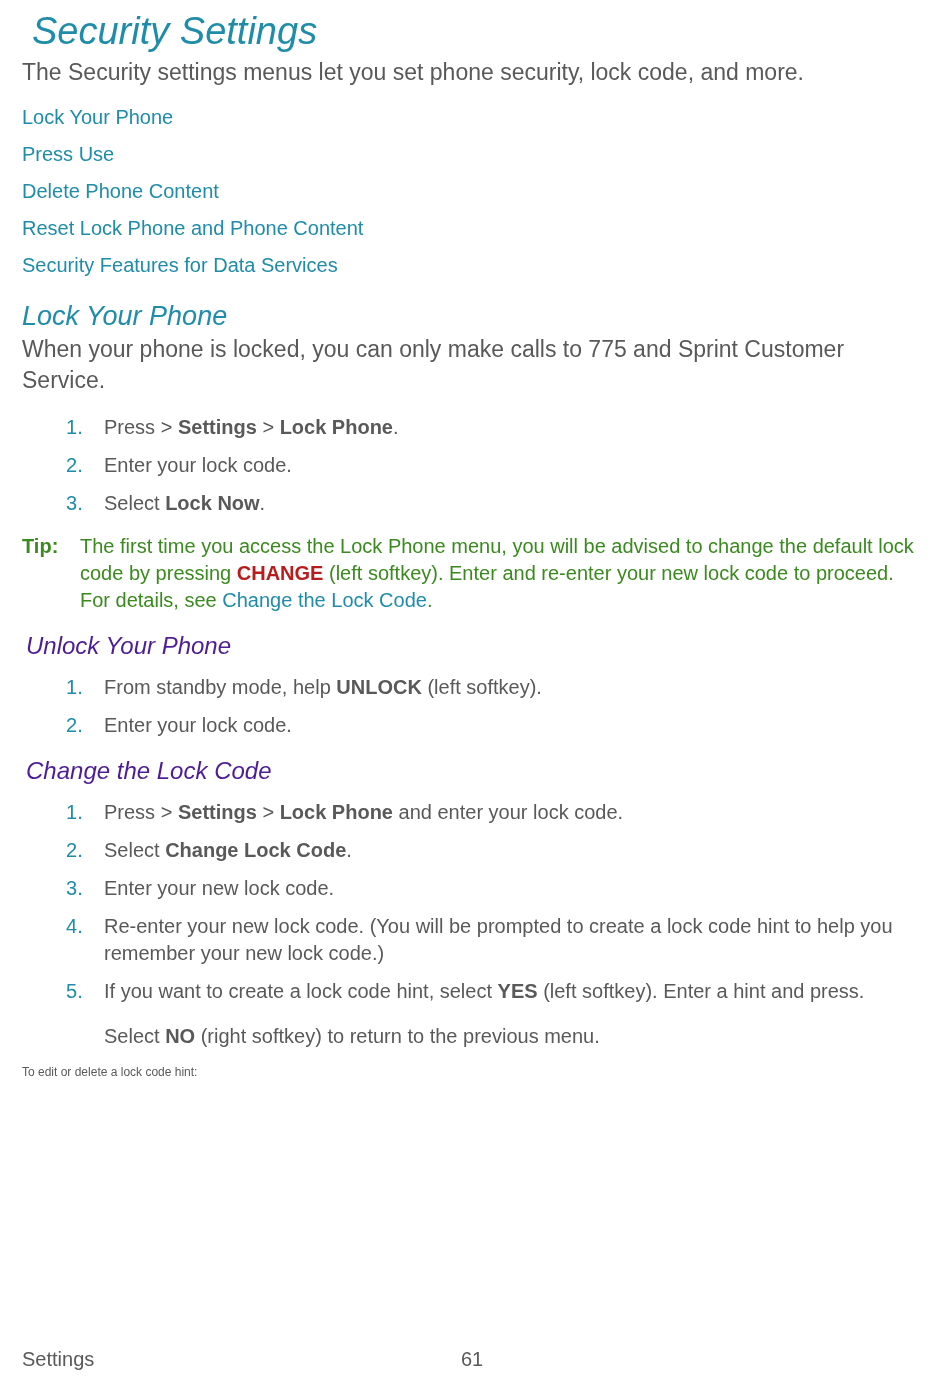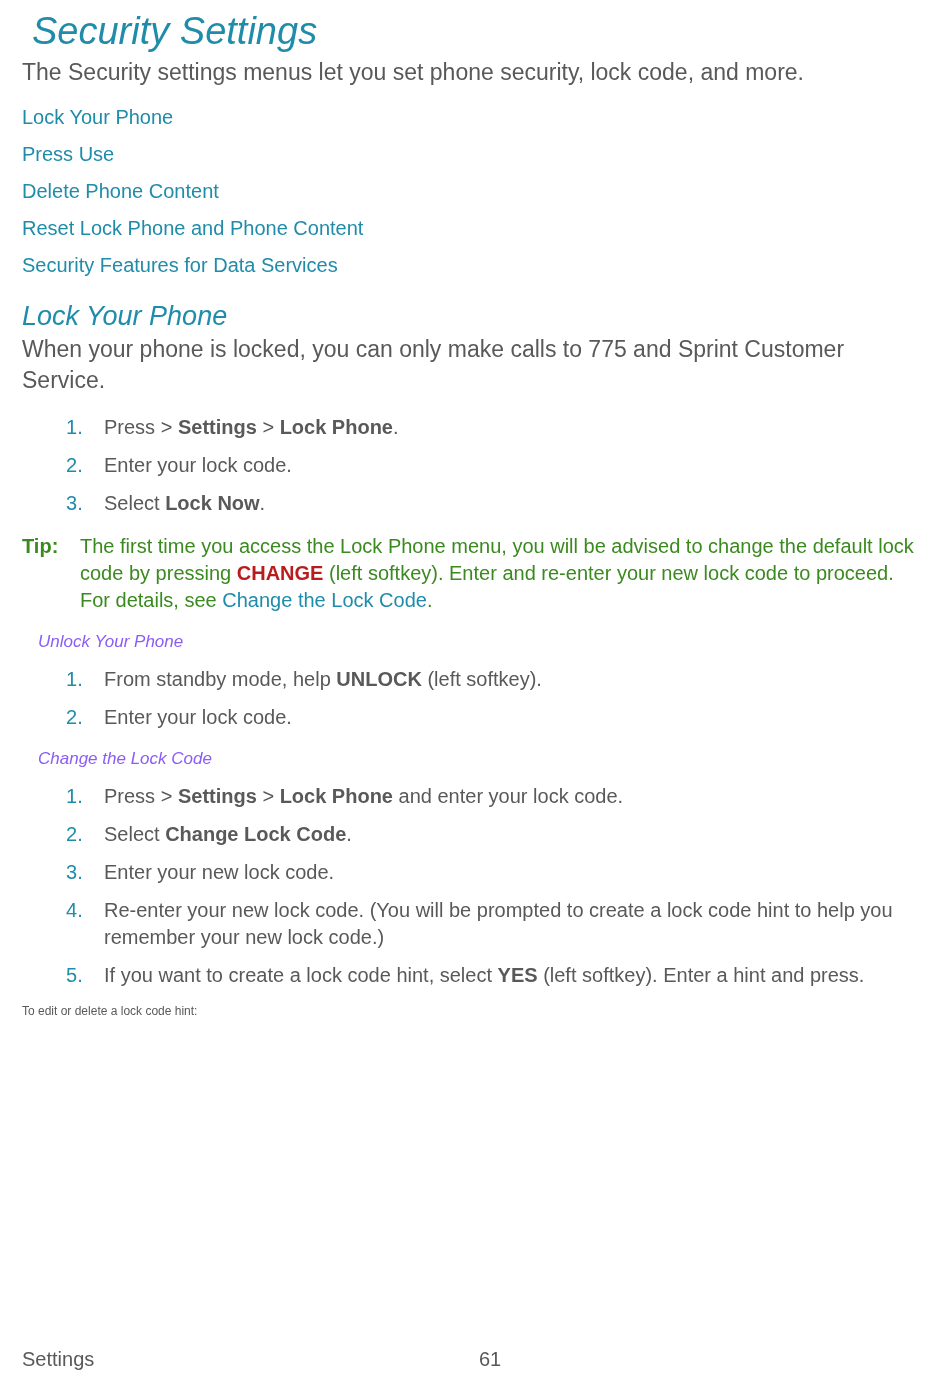--- a/index.html
+++ b/index.html
@@ -26,23 +26,23 @@
   h2.sub {
     font-style: italic;
     font-weight: 400;
     font-size: 27px;
     color: #1F8CA9;
     margin: 24px 0 2px 0;
   }
   h3.subsub {
     font-style: italic;
     font-weight: 400;
-    font-size: 17px;
-    color: #8b5cf6;
-    margin: 18px 0 4px 16px;
+    font-size: 24px;
+    color: #4c1d95;
+    margin: 18px 0 4px 4px;
   }
   p.intro {
     font-size: 23px;
     line-height: 1.35;
     margin: 0 0 18px 0;
   }
   p.body {
     font-size: 12px;
     line-height: 1.35;
     margin: 14px 0 14px 0;
@@ -101,21 +101,20 @@
     bottom: 20px;
     left: 22px;
     right: 30px;
     font-size: 20px;
     color: #595959;
   }
   .footer .pg {
     position: absolute;
     left: 50%;
     transform: translateX(-50%);
-    margin-left: 18px;
   }
 </style>
 </head>
 <body>
 
 <h1 class="main">Security Settings</h1>
 <p class="intro">The Security settings menus let you set phone security, lock code, and more.</p>
 
 <a class="link">Lock Your Phone</a>
 <a class="link">Press Use</a>
@@ -156,20 +155,23 @@
   <li>
     <span>Press  &gt; </span><span class="bold">Settings</span><span> &gt; </span><span class="bold">Lock Phone</span><span> and enter your lock code.</span>
   </li>
   <li>
     <span>Select </span><span class="bold">Change Lock Code</span><span>.</span>
   </li>
   <li>Enter your new lock code.</li>
   <li>Re-enter your new lock code. (You will be prompted to create a lock code hint to help you remember your new lock code.)</li>
   <li>
     <span>If you want to create a lock code hint, select </span><span class="bold">YES</span><span> (left softkey). Enter a hint and press.</span>
+    <span class="sub-step">
+      <span>Select </span><span class="bold">NO</span><span> (right softkey) to return to the previous menu.</span>
+    </span>
   </li>
 </ol>
 
 <p class="body">To edit or delete a lock code hint:</p>
 
 <div class="footer">
   <span>Settings</span>
   <span class="pg">61</span>
 </div>
 

